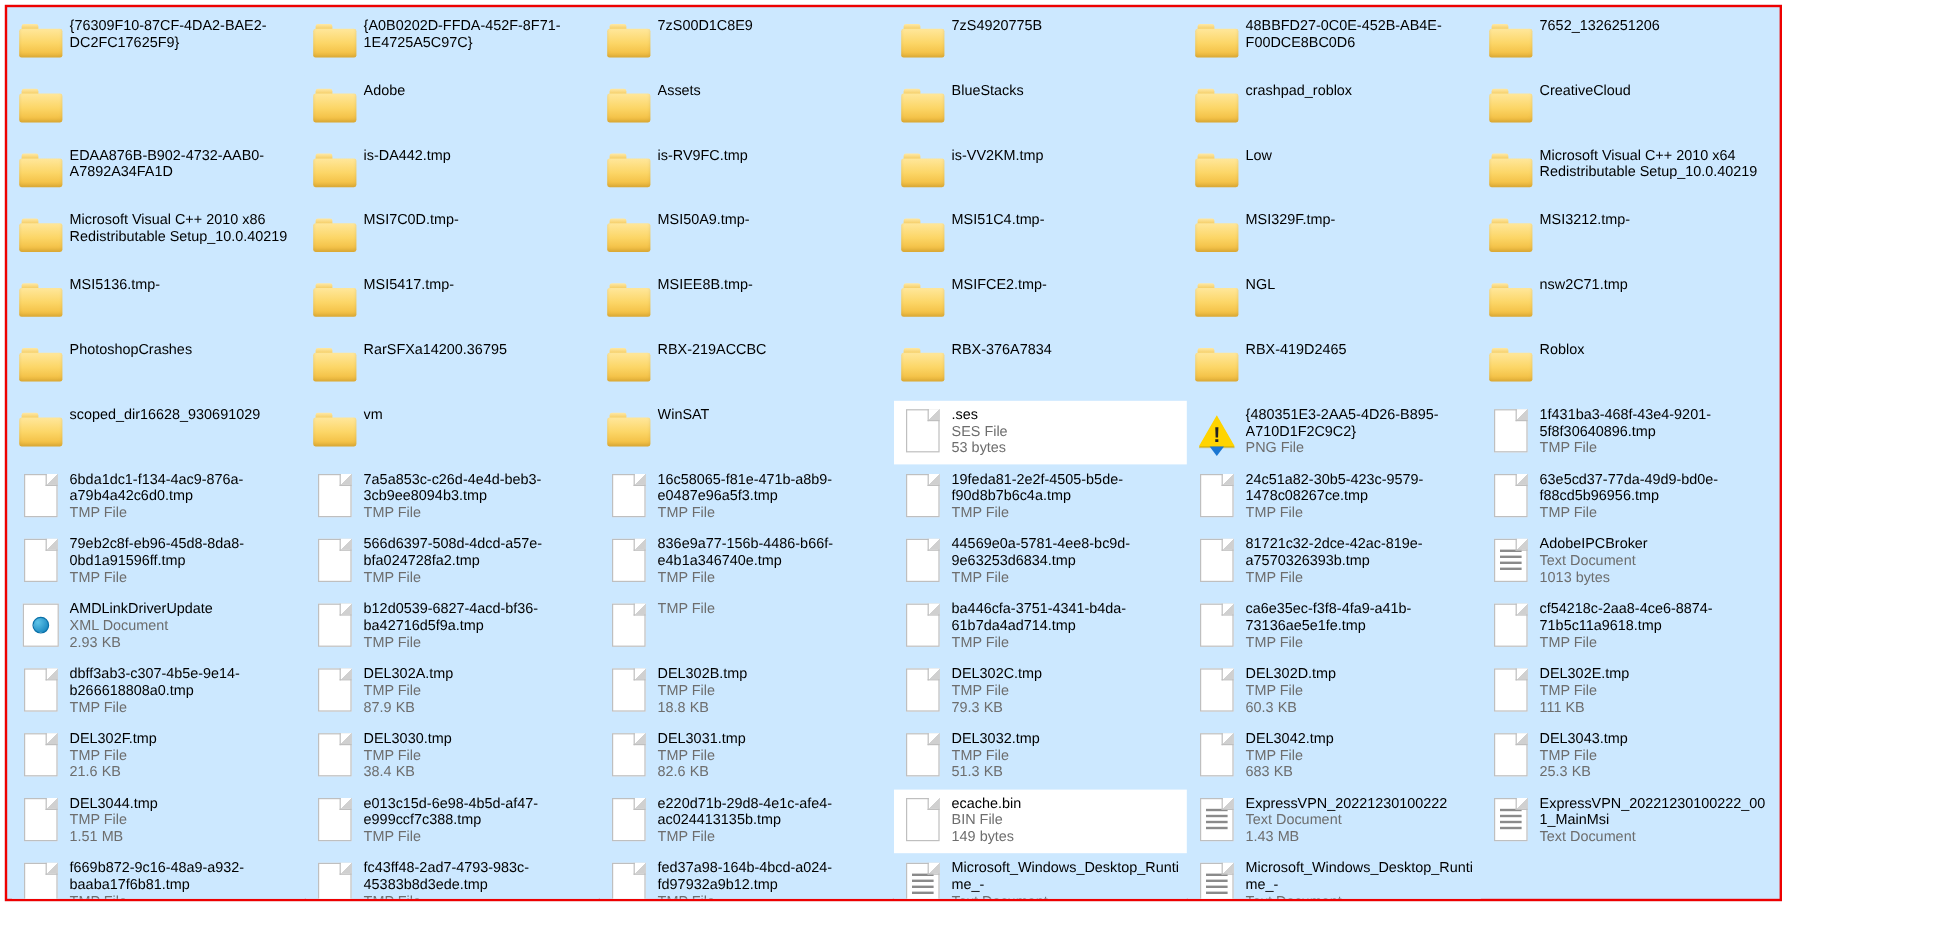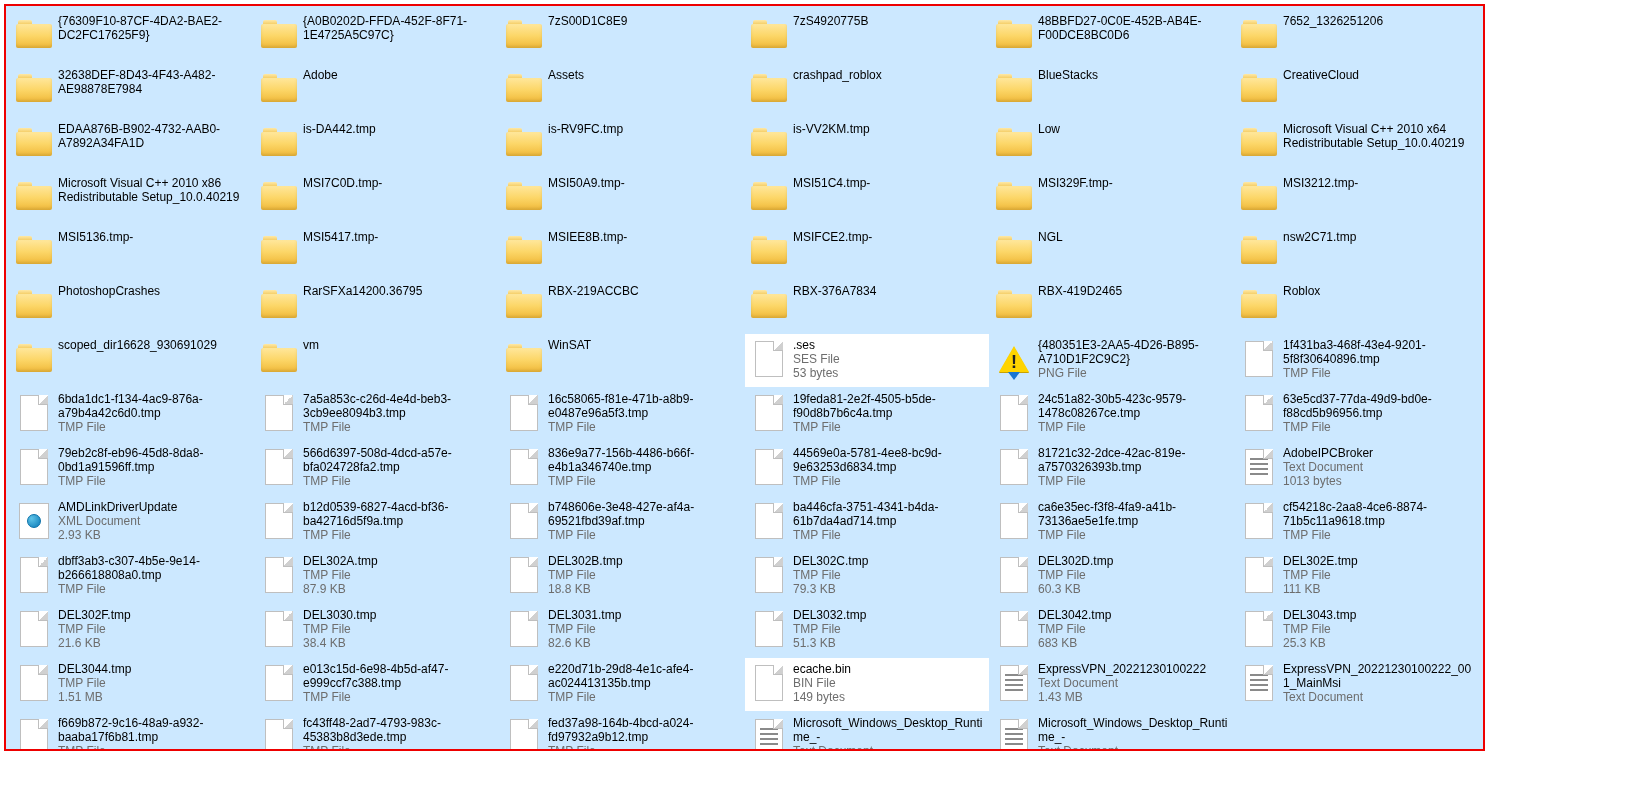--- a/index.html
+++ b/index.html
@@ -202,23 +202,20 @@
           <div class="folder-icon"></div>
         </div>
         <div class="text-wrap">
           <div class="name">7652_1326251206</div>
         </div>
       </div>
       <div class="item">
         <div class="icon-wrap">
           <div class="folder-icon"></div>
         </div>
-        <div class="text-wrap">
-          <div class="name">32638DEF-8D43-4F43-A482-AE98878E7984</div>
-        </div>
       </div>
       <div class="item">
         <div class="icon-wrap">
           <div class="folder-icon"></div>
         </div>
         <div class="text-wrap">
           <div class="name">Adobe</div>
         </div>
       </div>
       <div class="item">
@@ -227,29 +224,29 @@
         </div>
         <div class="text-wrap">
           <div class="name">Assets</div>
         </div>
       </div>
       <div class="item">
         <div class="icon-wrap">
           <div class="folder-icon"></div>
         </div>
         <div class="text-wrap">
+          <div class="name">BlueStacks</div>
+        </div>
+      </div>
+      <div class="item">
+        <div class="icon-wrap">
+          <div class="folder-icon"></div>
+        </div>
+        <div class="text-wrap">
           <div class="name">crashpad_roblox</div>
-        </div>
-      </div>
-      <div class="item">
-        <div class="icon-wrap">
-          <div class="folder-icon"></div>
-        </div>
-        <div class="text-wrap">
-          <div class="name">BlueStacks</div>
         </div>
       </div>
       <div class="item">
         <div class="icon-wrap">
           <div class="folder-icon"></div>
         </div>
         <div class="text-wrap">
           <div class="name">CreativeCloud</div>
         </div>
       </div>
@@ -629,21 +626,20 @@
         <div class="text-wrap">
           <div class="name">b12d0539-6827-4acd-bf36-ba42716d5f9a.tmp</div>
           <div class="meta1">TMP File</div>
         </div>
       </div>
       <div class="item">
         <div class="icon-wrap">
           <div class="file-icon"></div>
         </div>
         <div class="text-wrap">
-          <div class="name">b748606e-3e48-427e-af4a-69521fbd39af.tmp</div>
           <div class="meta1">TMP File</div>
         </div>
       </div>
       <div class="item">
         <div class="icon-wrap">
           <div class="file-icon"></div>
         </div>
         <div class="text-wrap">
           <div class="name">ba446cfa-3751-4341-b4da-61b7da4ad714.tmp</div>
           <div class="meta1">TMP File</div>

